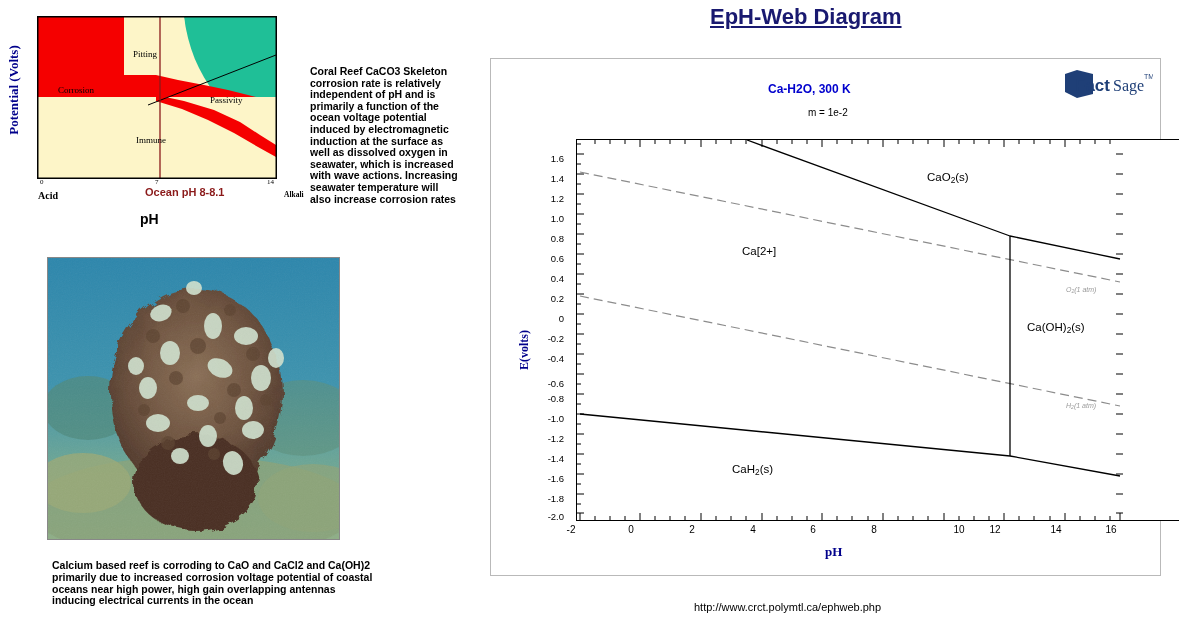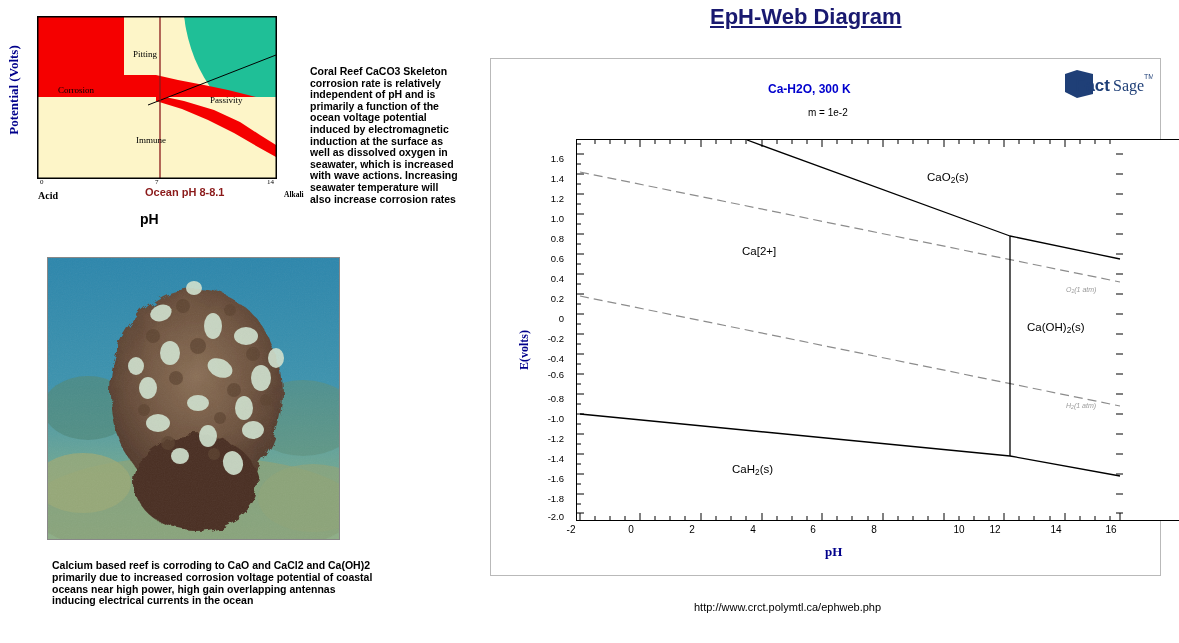--- a/index.html
+++ b/index.html
@@ -278,21 +278,21 @@
   <span class="ytick-label" style="top:35px;">1.4</span>
   <span class="ytick-label" style="top:55px;">1.2</span>
   <span class="ytick-label" style="top:75px;">1.0</span>
   <span class="ytick-label" style="top:95px;">0.8</span>
   <span class="ytick-label" style="top:115px;">0.6</span>
   <span class="ytick-label" style="top:135px;">0.4</span>
   <span class="ytick-label" style="top:155px;">0.2</span>
   <span class="ytick-label" style="top:175px;">0</span>
   <span class="ytick-label" style="top:195px;">-0.2</span>
   <span class="ytick-label" style="top:215px;">-0.4</span>
-  <span class="ytick-label" style="top:231px;">-0.6</span>
+  <span class="ytick-label" style="top:240px;">-0.6</span>
   <span class="ytick-label" style="top:255px;">-0.8</span>
   <span class="ytick-label" style="top:275px;">-1.0</span>
   <span class="ytick-label" style="top:295px;">-1.2</span>
   <span class="ytick-label" style="top:315px;">-1.4</span>
   <span class="ytick-label" style="top:335px;">-1.6</span>
   <span class="ytick-label" style="top:355px;">-1.8</span>
   <span class="ytick-label" style="top:373px;">-2.0</span>
 </div>
 
 <div class="abs" id="plot-box">

